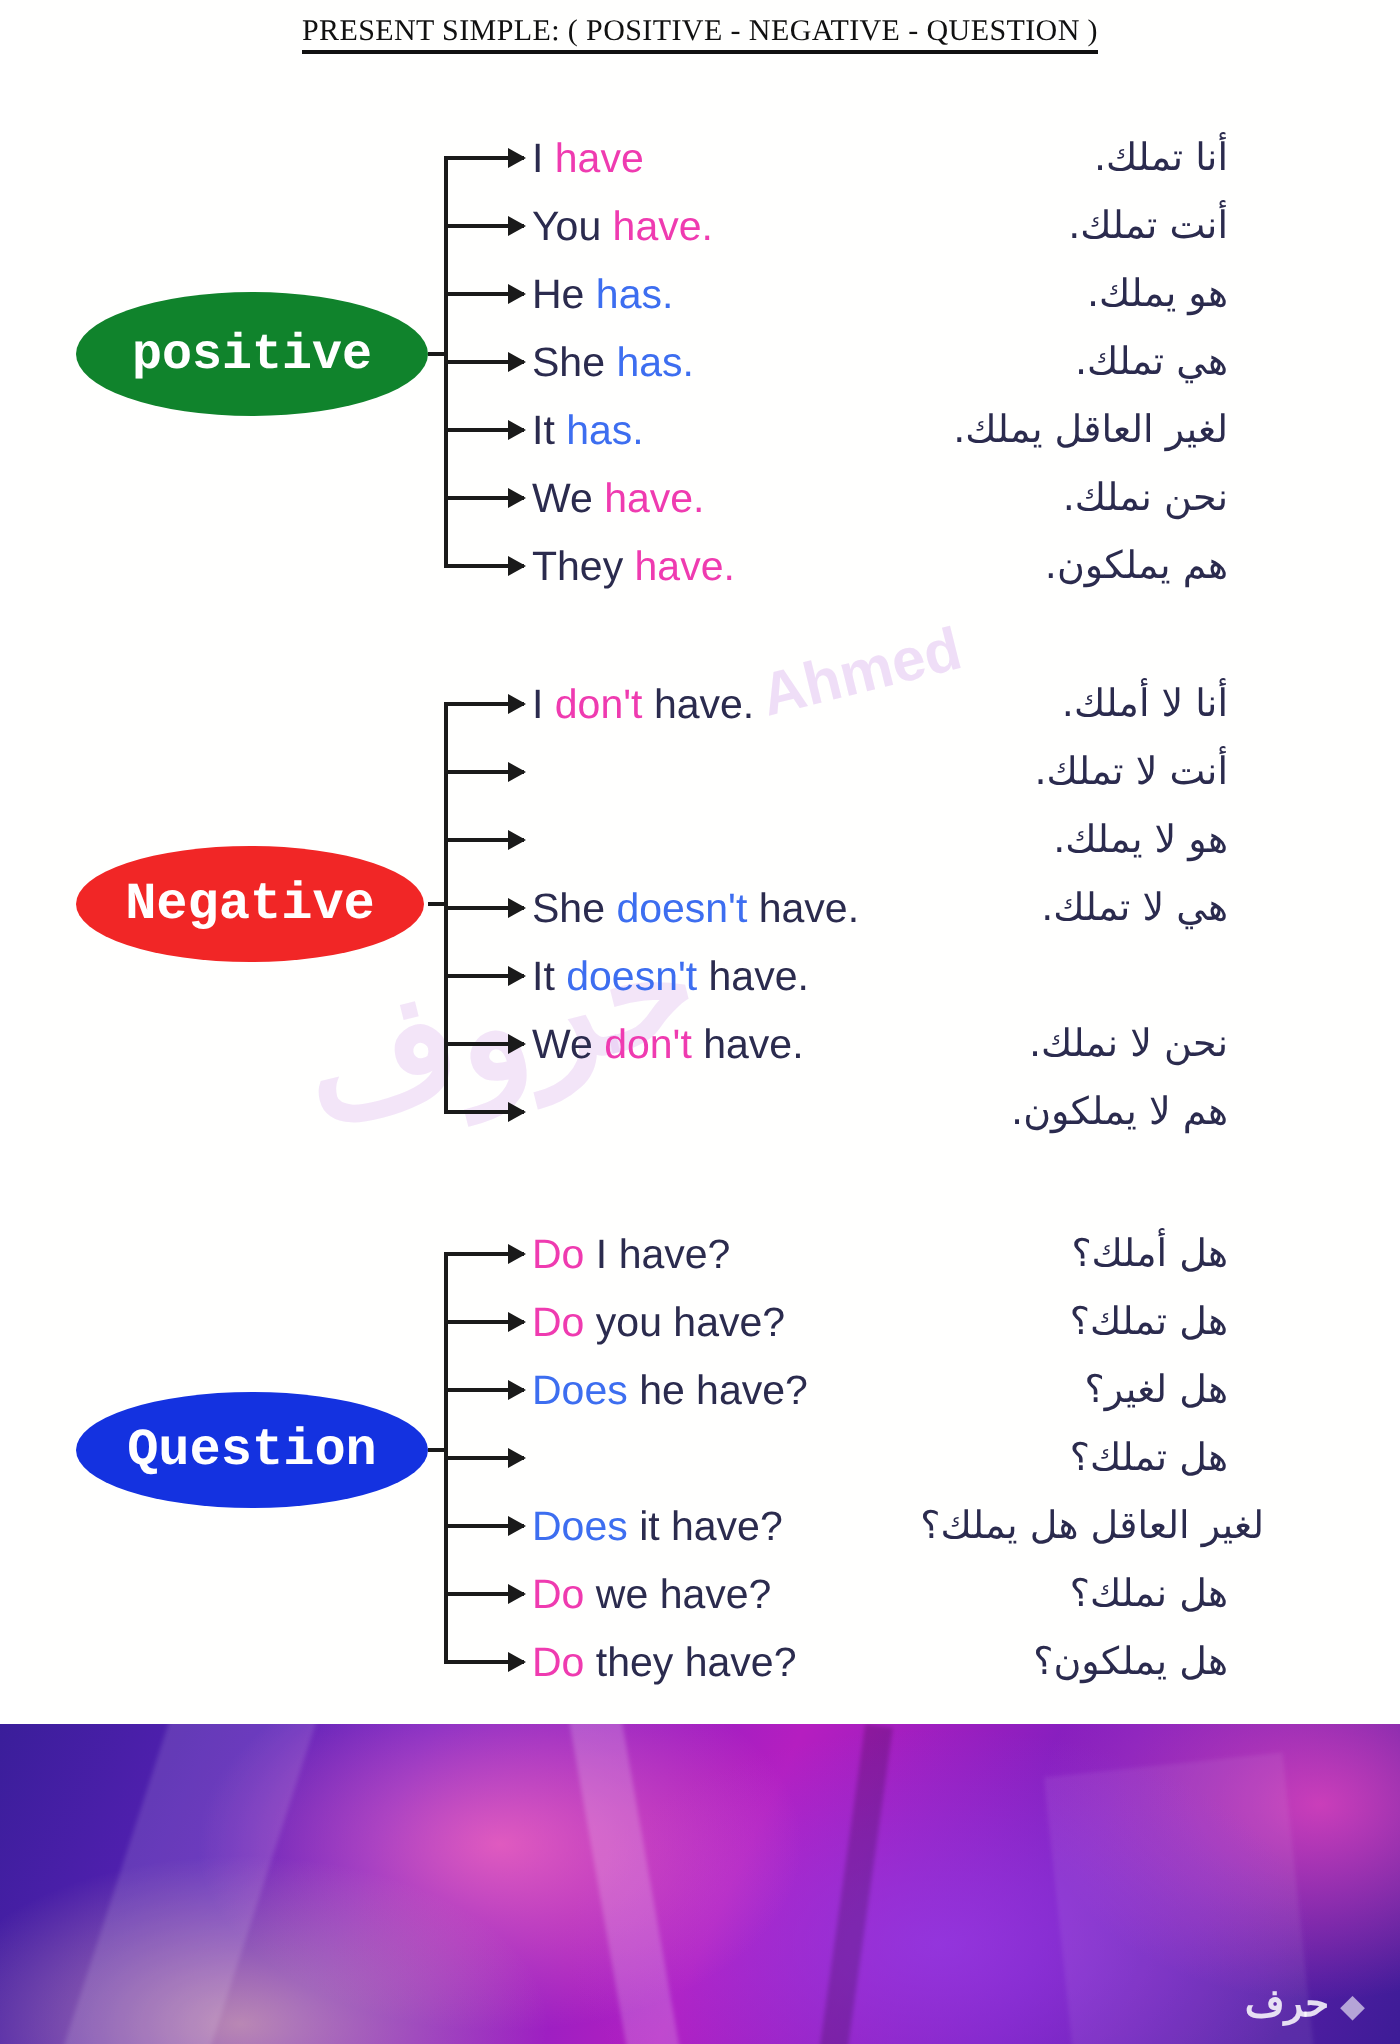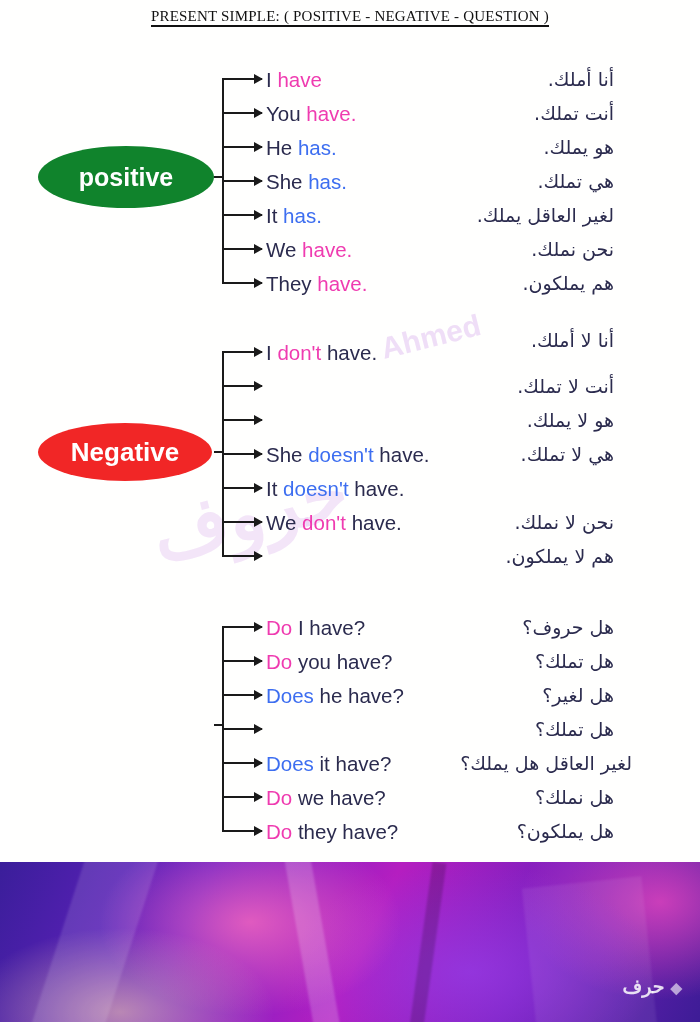--- a/index.html
+++ b/index.html
@@ -84,20 +84,21 @@
     left: 28px;
     border-radius: 50%;
     color: #ffffff;
     font-weight: bold;
     text-align: right;
     display: flex;
     align-items: center;
     justify-content: center;
     box-sizing: border-box;
     line-height: 1;
+    font-family: Liberation Mono, monospace;
   }
   .bubble-positive {
     top: 94px;
     width: 176px;
     height: 62px;
     background: #10832c;
     font-size: 25px;
   }
   .bubble-negative {
     top: 98px;
@@ -198,21 +199,21 @@
     background: rgba(255,255,255,.12);
     filter: blur(1px);
   }
   .s1 { left: 60px;  top: -20px; width: 70px;  height: 200px; transform: rotate(18deg); }
   .s2 { left: 300px; top: -10px; width: 26px;  height: 190px; transform: rotate(-10deg); background: rgba(255,255,255,.18); }
   .s3 { left: 420px; top: 0;     width: 14px;  height: 180px; transform: rotate(8deg);  background: rgba(0,0,0,.18); }
   .s4 { left: 530px; top: 20px;  width: 120px; height: 160px; transform: rotate(-6deg); background: rgba(255,255,255,.07); }
   .band-logo {
     position: absolute;
     right: 18px;
-    bottom: 24px;
+    bottom: 8px;
     color: rgba(255,255,255,.85);
     font-size: 19px;
     font-weight: bold;
     font-family: Liberation Sans, sans-serif;
     direction: rtl;
   }
   .band-logo .mark {
     display: inline-block;
     margin-left: 6px;
     color: rgba(255,255,255,.6);
@@ -246,21 +247,21 @@
     </div>
 
     <div class="en-line" style="top:18px"><span>I</span> <span class="hl">have</span></div>
     <div class="en-line" style="top:52px"><span>You</span> <span class="hl">have.</span></div>
     <div class="en-line" style="top:86px"><span>He</span> <span class="hl-blue">has.</span></div>
     <div class="en-line" style="top:120px"><span>She</span> <span class="hl-blue">has.</span></div>
     <div class="en-line" style="top:154px"><span>It</span> <span class="hl-blue">has.</span></div>
     <div class="en-line" style="top:188px"><span>We</span> <span class="hl">have.</span></div>
     <div class="en-line" style="top:222px"><span>They</span> <span class="hl">have.</span></div>
 
-    <div class="ar-line" style="top:18px">أنا أملك.</div>
+    <div class="ar-line" style="top:18px">أنا تملك.</div>
     <div class="ar-line" style="top:52px">أنت تملك.</div>
     <div class="ar-line" style="top:86px">هو يملك.</div>
     <div class="ar-line" style="top:120px">هي تملك.</div>
     <div class="ar-line ar-wide" style="top:154px">لغير العاقل يملك.</div>
     <div class="ar-line" style="top:188px">نحن نملك.</div>
     <div class="ar-line" style="top:222px">هم يملكون.</div>
   </div>
 
   <div class="group g-negative">
     <div class="bubble bubble-negative">Negative</div>
@@ -274,49 +275,50 @@
       <div class="arrow-row" style="top:162px"></div>
       <div class="arrow-row" style="top:196px"></div>
       <div class="arrow-row" style="top:230px"></div>
     </div>
 
     <div class="en-line" style="top:18px"><span>I</span> <span class="hl">don't</span> <span>have.</span></div>
     <div class="en-line" style="top:120px"><span>She</span> <span class="hl-blue">doesn't</span> <span>have.</span></div>
     <div class="en-line" style="top:154px"><span>It</span> <span class="hl-blue">doesn't</span> <span>have.</span></div>
     <div class="en-line" style="top:188px"><span>We</span> <span class="hl">don't</span> <span>have.</span></div>
 
-    <div class="ar-line" style="top:6px">أنا لا أملك.</div>
+    <div class="ar-line" style="top:18px">أنا لا أملك.</div>
     <div class="ar-line" style="top:52px">أنت لا تملك.</div>
     <div class="ar-line" style="top:86px">هو لا يملك.</div>
     <div class="ar-line" style="top:120px">هي لا تملك.</div>
     <div class="ar-line" style="top:188px">نحن لا نملك.</div>
     <div class="ar-line" style="top:222px">هم لا يملكون.</div>
   </div>
 
   <div class="group g-question">
+    <div class="bubble bubble-question">Question</div>
     <div class="connector" style="top:124px"></div>
     <div class="bracket">
       <div class="spine" style="top:26px; height:205px;"></div>
       <div class="arrow-row" style="top:26px"></div>
       <div class="arrow-row" style="top:60px"></div>
       <div class="arrow-row" style="top:94px"></div>
       <div class="arrow-row" style="top:128px"></div>
       <div class="arrow-row" style="top:162px"></div>
       <div class="arrow-row" style="top:196px"></div>
       <div class="arrow-row" style="top:230px"></div>
     </div>
 
     <div class="en-line" style="top:18px"><span class="hl">Do</span> <span>I have?</span></div>
     <div class="en-line" style="top:52px"><span class="hl">Do</span> <span>you have?</span></div>
     <div class="en-line" style="top:86px"><span class="hl-blue">Does</span> <span>he have?</span></div>
     <div class="en-line" style="top:154px"><span class="hl-blue">Does</span> <span>it have?</span></div>
     <div class="en-line" style="top:188px"><span class="hl">Do</span> <span>we have?</span></div>
     <div class="en-line" style="top:222px"><span class="hl">Do</span> <span>they have?</span></div>
 
-    <div class="ar-line" style="top:18px">هل حروف؟</div>
+    <div class="ar-line" style="top:18px">هل أملك؟</div>
     <div class="ar-line" style="top:52px">هل تملك؟</div>
     <div class="ar-line" style="top:86px">هل لغير؟</div>
     <div class="ar-line" style="top:120px">هل تملك؟</div>
     <div class="ar-line" style="top:154px; right:58px">لغير العاقل هل يملك؟</div>
     <div class="ar-line" style="top:188px">هل نملك؟</div>
     <div class="ar-line" style="top:222px">هل يملكون؟</div>
   </div>
 
 </div>
 

